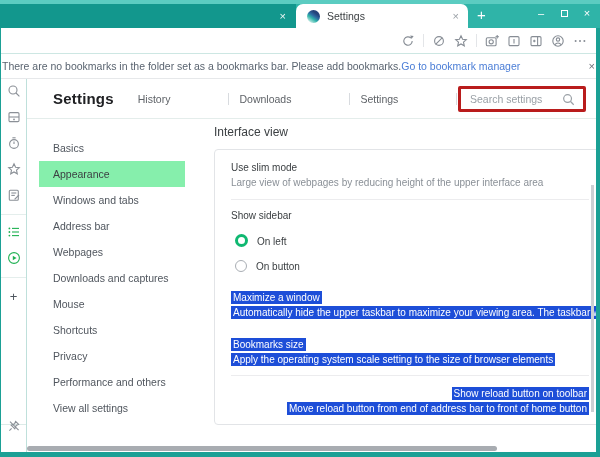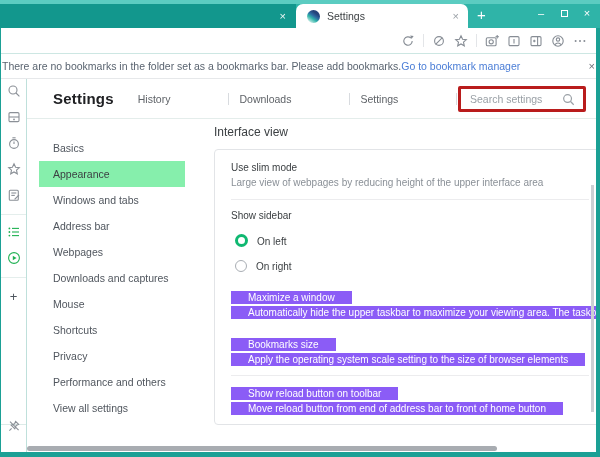--- a/index.html
+++ b/index.html
@@ -84,23 +84,23 @@
   .item-title{ font-size:10px; color:#3c4043; white-space:nowrap; }
   .item-desc{ font-size:10px; color:#8a9097; margin-top:4px; white-space:nowrap; }
   .row-sidebar{ padding-top:10px; }
   .radio-row{ display:flex; align-items:flex-end; margin:13px 0 0 4px; cursor:pointer; }
   .radio{ flex:none; border-radius:50%; background:#fff; }
   .radio.on{ width:13px; height:13px; border:3.5px solid #0fb871; }
   .radio.off{ width:12px; height:12px; border:1px solid #a9aeb4; }
   .radio-label{ font-size:10px; color:#3c4043; margin-left:9px; }
   .hl-block{ margin-top:17px; }
   .hl-line{ line-height:13px; white-space:nowrap; }
-  .hl-line span{ background:#8b5cf6; color:#ffffff; font-size:10px; padding:1px 17px; }
+  .hl-line span{ background:#1d4ed8; color:#ffffff; font-size:10px; padding:1px 2px; }
   .mid-divider{ border-top:1px solid #ececee; margin-top:9px; }
-  .row-last{ padding:9px 0 9px; }
+  .row-last{ padding:9px 0 9px;text-align:right; }
   
   .vscroll{ position:absolute; left:591px; top:185px; width:3px; height:227px; background:#cdd0d4; z-index:5; }
   .hscroll{ position:absolute; left:27px; top:446px; width:470px; height:5px; background:#a8acb1; border-radius:2.5px; z-index:5; }
 </style>
 </head>
 <body>
 
 <div class="screen">
 
   <div class="titlebar">
@@ -266,21 +266,21 @@
               </div>
 
               <div class="row-sidebar">
                 <div class="item-title">Show sidebar</div>
                 <div class="radio-row">
                   <span class="radio on"></span>
                   <span class="radio-label">On left</span>
                 </div>
                 <div class="radio-row">
                   <span class="radio off"></span>
-                  <span class="radio-label">On right</span>
+                  <span class="radio-label">On button</span>
                 </div>
               </div>
 
               <div class="hl-block">
                 <div class="hl-line"><span>Maximize a window</span></div>
                 <div class="hl-line"><span>Automatically hide the upper taskbar to maximize your viewing area. The taskbar will only appear when hovering th</span></div>
               </div>
 
               <div class="hl-block">
                 <div class="hl-line"><span>Bookmarks size</span></div>

